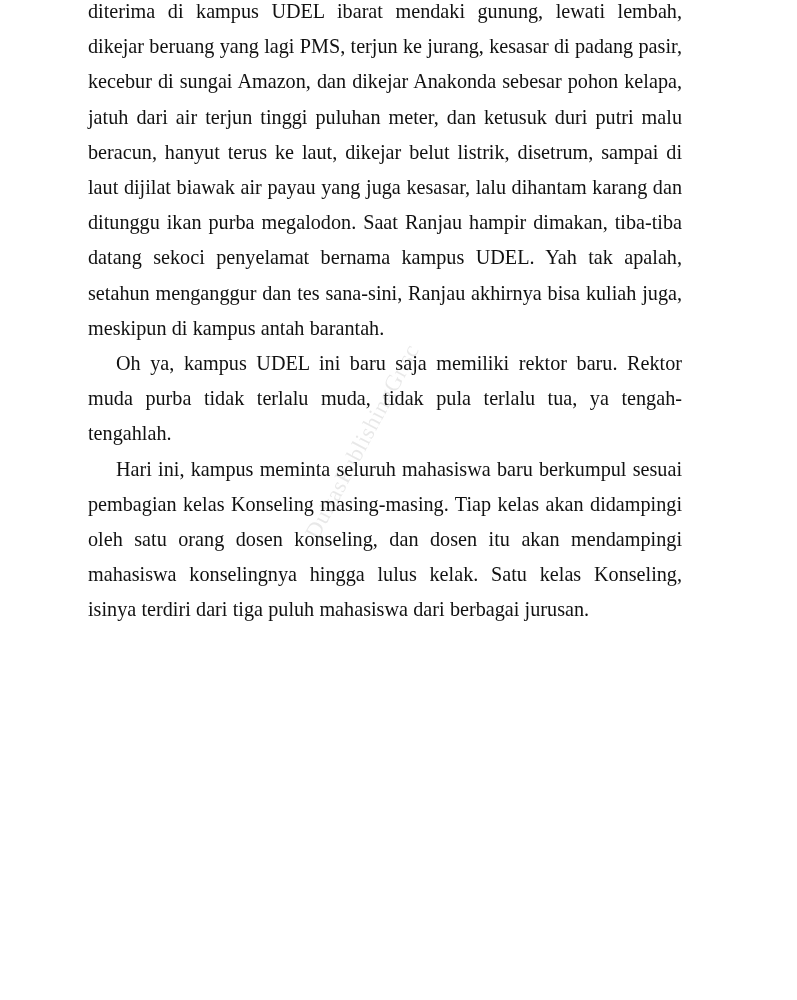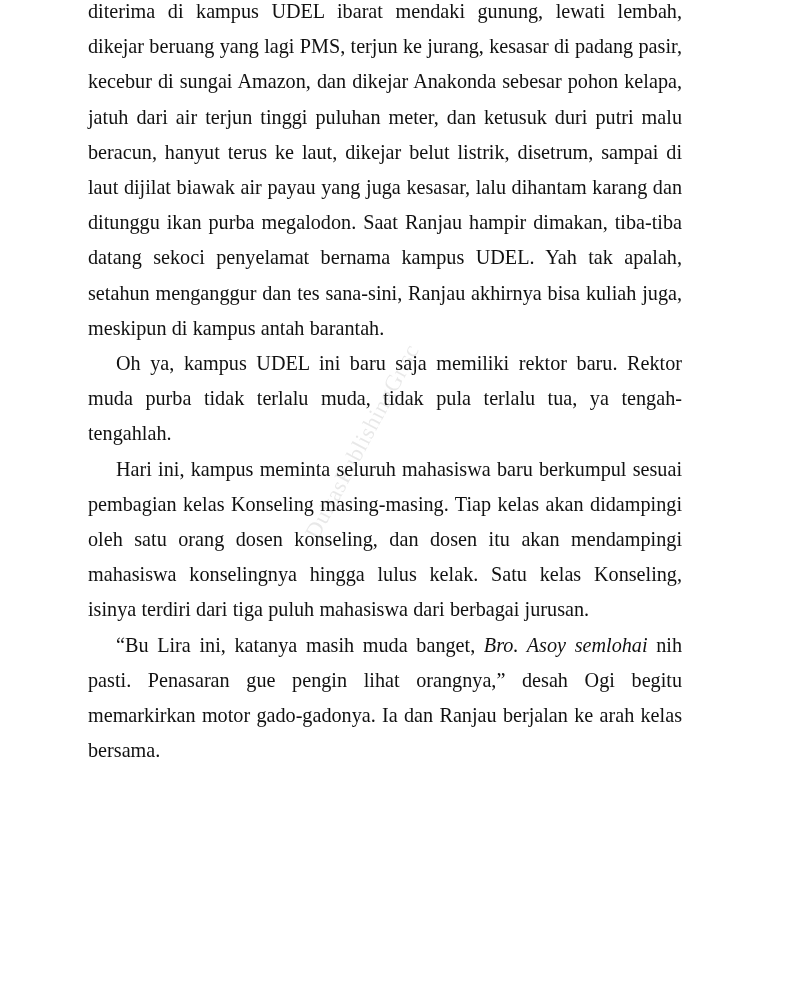--- a/index.html
+++ b/index.html
@@ -81,16 +81,15 @@
   <div id="text-column">
 
     <p class="para last-line-left">diterima di kampus UDEL ibarat mendaki gunung, lewati lembah, dikejar beruang yang lagi PMS, terjun ke jurang, kesasar di padang pasir, kecebur di sungai Amazon, dan dikejar Anakonda sebesar pohon kelapa, jatuh dari air terjun tinggi puluhan meter, dan ketusuk duri putri malu beracun, hanyut terus ke laut, dikejar belut listrik, disetrum, sampai di laut dijilat biawak air payau yang juga kesasar, lalu dihantam karang dan ditunggu ikan purba megalodon. Saat Ranjau hampir dimakan, tiba-tiba datang sekoci penyelamat bernama kampus UDEL. Yah tak apalah, setahun menganggur dan tes sana-sini, Ranjau akhirnya bisa kuliah juga, meskipun di kampus antah barantah.</p>
 
 
 
     <p class="para indent last-line-left">Oh ya, kampus UDEL ini baru saja memiliki rektor baru. Rektor muda purba tidak terlalu muda, tidak pula terlalu tua, ya tengah-tengahlah.</p>
 
     <p class="para indent last-line-left">Hari ini, kampus meminta seluruh mahasiswa baru berkumpul sesuai pembagian kelas Konseling masing-masing. Tiap kelas akan didampingi oleh satu orang dosen konseling, dan dosen itu akan mendampingi mahasiswa konselingnya hingga lulus kelak. Satu kelas Konseling, isinya terdiri dari tiga puluh mahasiswa dari berbagai jurusan.</p>
 
-    <p class="para indent last-line-left"><span>“Bu Lira ini, katanya masih muda banget, </span><em>Bro. Asoy semlohai</em><span> nih pasti. Penasaran gue pengin lihat orangnya,” desah Ogi begitu memarkirkan motor gado-gadonya. Ia dan Ranjau berjalan ke arah kelas bersama.</span></p>
 
   </div>
 </div>
 
 </body></html>

